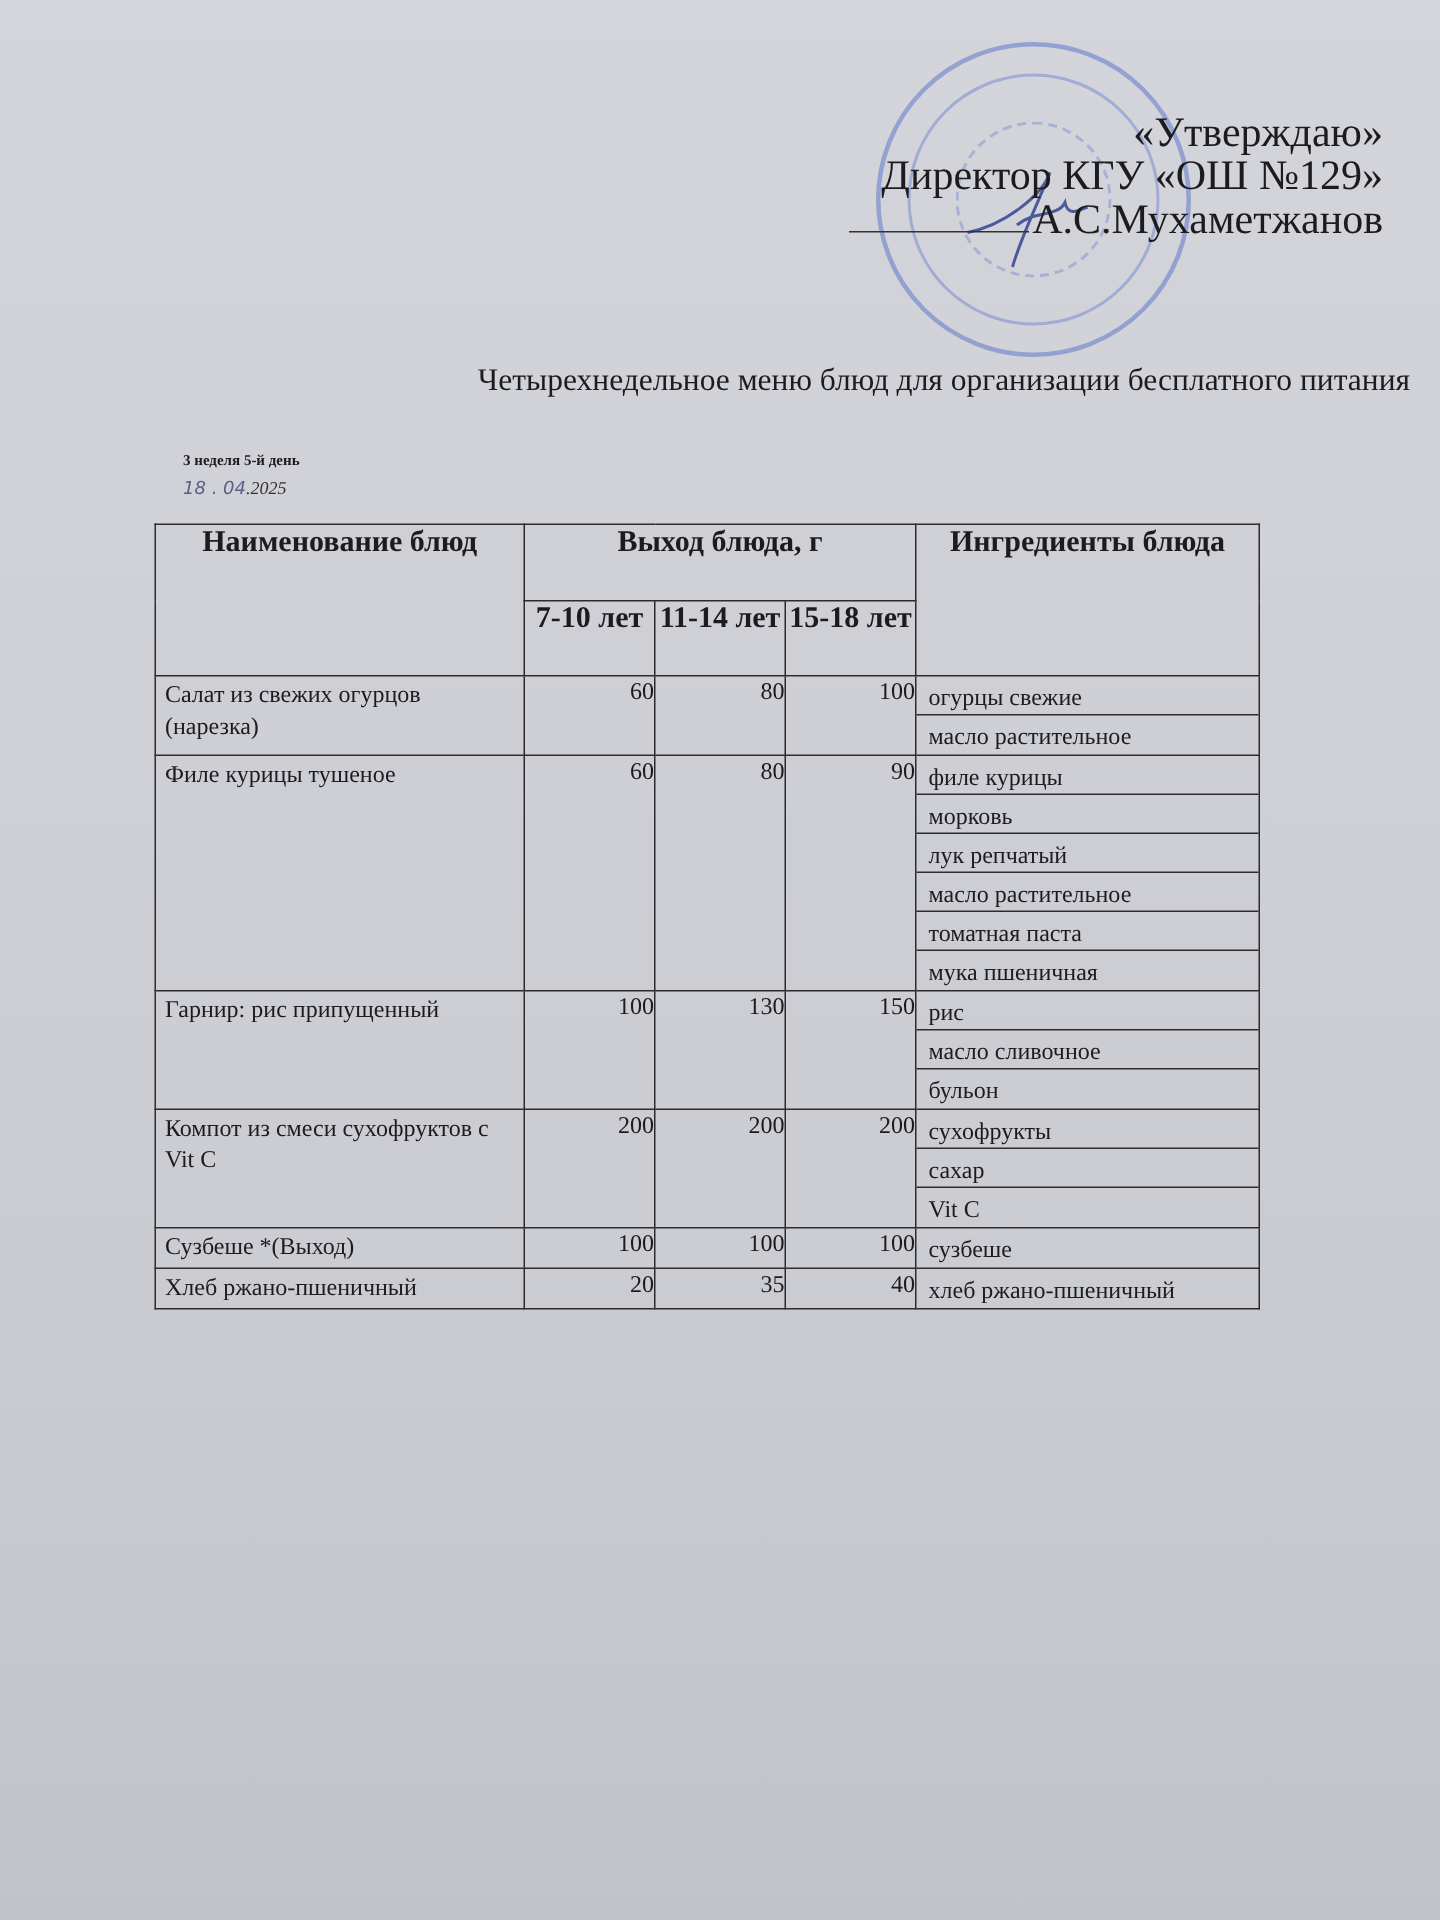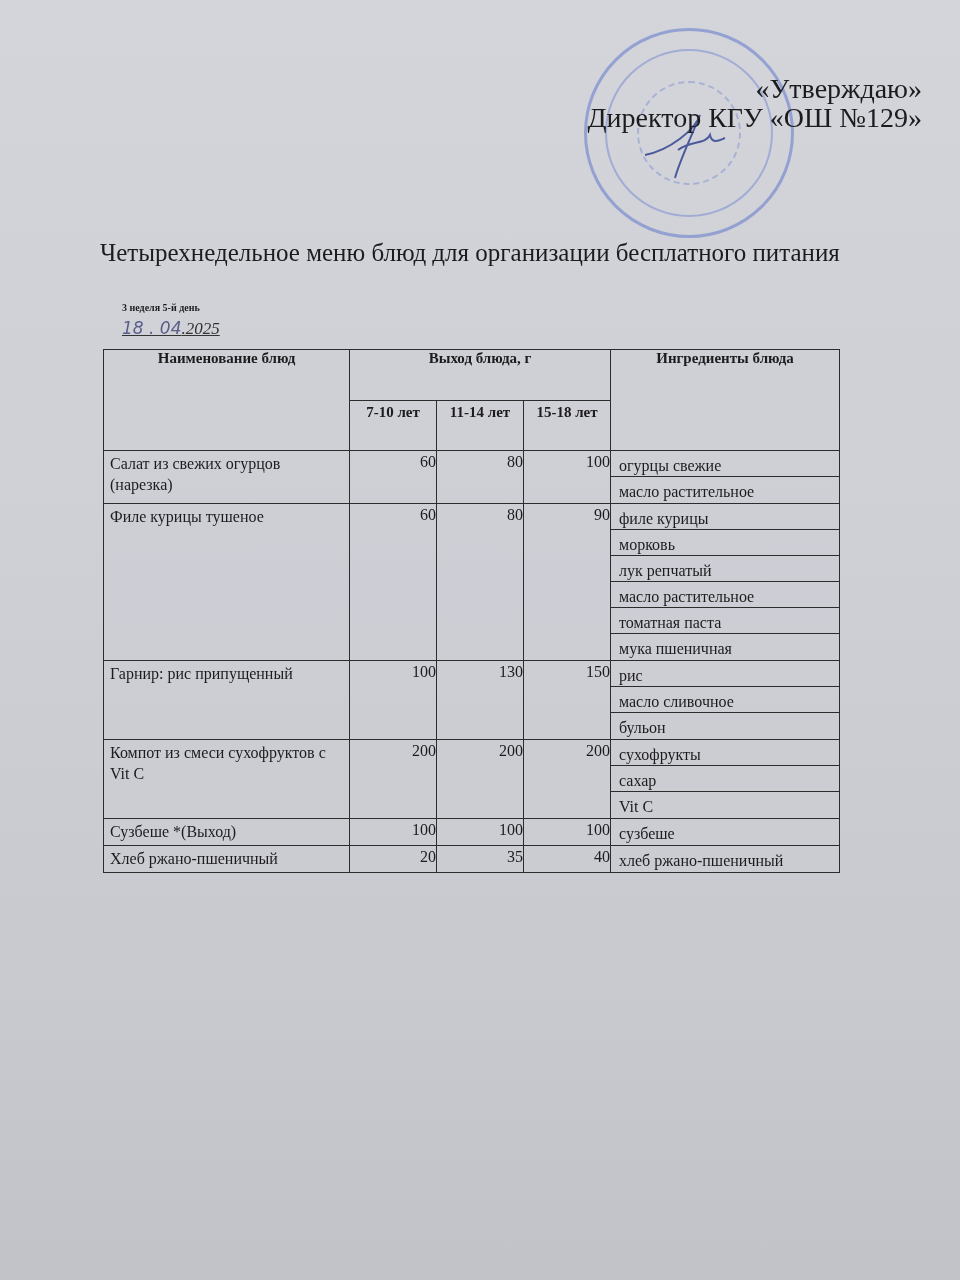--- a/index.html
+++ b/index.html
@@ -18,30 +18,30 @@
     content:""; position:absolute; left:18px; top:18px; right:18px; bottom:18px;
     border-radius:50%; border:2px solid rgba(70,100,200,0.35);
   }
   .stamp::after {
     content:""; position:absolute; left:50px; top:50px; right:50px; bottom:50px;
     border-radius:50%; border:2px dashed rgba(70,100,200,0.3);
   }
   .approve { position:absolute; right:38px; top:74px; text-align:right; font-size:28px; line-height:29px; }
   .approve .sigline { display:inline-block; width:120px; border-bottom:1px solid #333; margin-right:2px; vertical-align:baseline; }
   .signature { position:absolute; left:640px; top:110px; width:90px; height:70px; }
-  .title { position:absolute; left:100px; width:840px; top:238px; text-align:left; font-size:25px; line-height:30px; }
+  .title { position:absolute; left:100px; width:840px; top:238px; text-align:right; font-size:21px; line-height:30px; }
   .week { position:absolute; left:122px; top:302px; font-weight:bold; font-size:10px; }
-  .date { position:absolute; left:122px; top:318px; font-size:17px; font-style:italic; text-decoration:underline; color:#333; }
+  .date { position:absolute; left:122px; top:318px; font-size:12px; font-style:italic; color:#333; }
   .date .hand { font-family:"DejaVu Sans", sans-serif; font-style:italic; color:#5a5f8a; }
   table.menu {
     position:absolute; left:103px; top:349px; border-collapse:collapse;
     font-size:16px; background:rgba(205,206,212,0.4);
   }
   table.menu td, table.menu th { border:1px solid #2c2c2c; padding:0; vertical-align:top; }
-  th { font-weight:bold; font-size:15px; }
+  th { font-weight:bold; font-size:20px; }
   .c-name { width:245px; }
   .c-num { width:86px; text-align:center; }
   .c-ing { width:228px;margin-top:40px; }
   .hdr1 th { height:50px; vertical-align:middle; }
   .hdr2 th { height:49px; vertical-align:middle; line-height:22px; }
   .name-txt { padding:2px 6px; line-height:21px; }
   .num-txt { padding-top:2px; text-align:right; }
   .ing { height:26px; line-height:30px; padding-left:8px; border-bottom:1px solid #2c2c2c; box-sizing:border-box; white-space:nowrap; }
   .ing:last-child { border-bottom:none; }
 </style>
@@ -49,20 +49,21 @@
 <body>
 
 <div class="stamp"></div>
 <svg class="signature" viewBox="0 0 90 70">
   <path d="M5 45 C30 40, 55 20, 60 5 C50 30, 40 50, 35 68 M38 40 C50 30, 65 35, 70 25 C72 35, 80 30, 85 28" stroke="#4a5a9a" stroke-width="2" fill="none"></path>
 </svg>
 
 <div class="approve">
   <div>«Утверждаю»</div>
   <div>Директор КГУ «ОШ №129»</div>
+  <div><span class="sigline"></span><span>А.С.Мухаметжанов</span></div>
 </div>
 
 <div class="title">
   <div>Четырехнедельное меню блюд для организации бесплатного питания</div>
 </div>
 
 <div class="week">3 неделя 5-й день</div>
 <div class="date"><span class="hand">18 . 04</span><span>.2025</span></div>
 
 <table class="menu">

